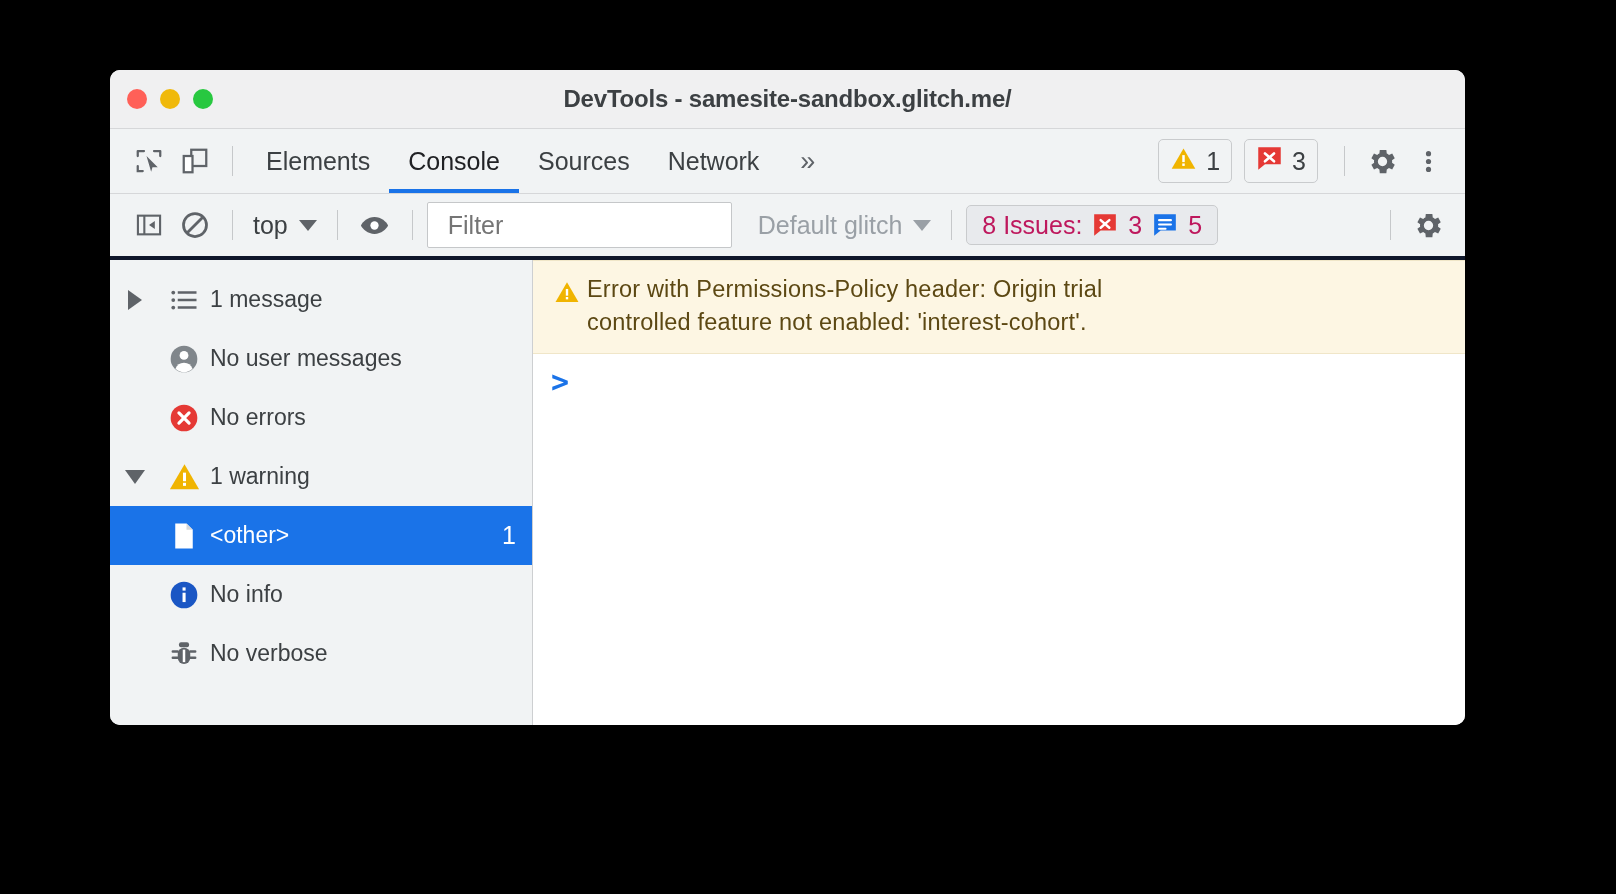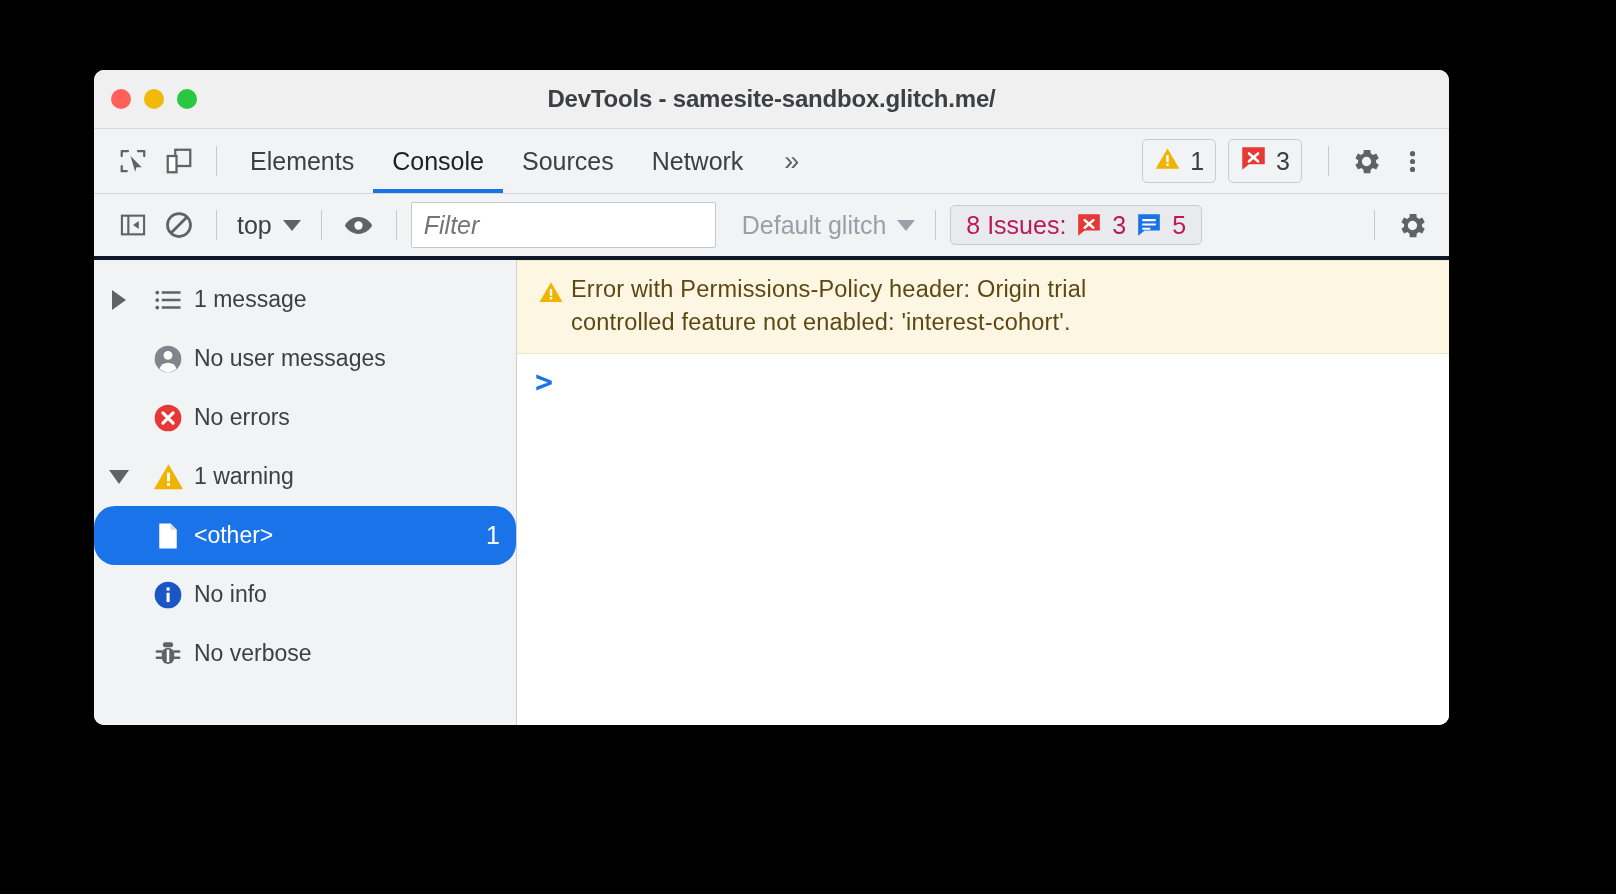--- a/index.html
+++ b/index.html
@@ -8,21 +8,21 @@
     background: #000000;
     width: 1616px;
     height: 894px;
     overflow: hidden;
     font-family: "Liberation Sans", sans-serif;
   }
 
   
   #window {
     position: absolute;
-    left: 94px;
+    left: 110px;
     top: 70px;
     width: 1355px;
     height: 655px;
     background: #ffffff;
     border-radius: 10px;
     overflow: hidden;
     box-shadow: 0 22px 60px rgba(0,0,0,0.85), 0 0 120px rgba(0,0,0,0.9);
   }
 
   
@@ -150,24 +150,23 @@
   }
   #filter-input {
     width: 305px;
     height: 46px;
     border: 1px solid #c5c7c9;
     border-radius: 2px;
     background: #ffffff;
     font-size: 25px;
     color: #9aa0a6;
     font-family: "Liberation Sans", sans-serif;
-    padding: 0 12px;
+    padding: 0 20px;
     box-sizing: border-box;
     outline: none;
-    font-style: italic;
   }
   #levels-select {
     font-size: 25px;
     color: #9aa0a6;
     display: flex;
     align-items: center;
     gap: 11px;
     margin-left: 20px;
     padding: 0 6px;
   }
@@ -202,21 +201,21 @@
     flex: none;
     overflow: hidden;
   }
   .side-row {
     height: 59px;
     display: flex;
     align-items: center;
     box-sizing: border-box;
     padding-right: 16px;
   }
-  .side-row.selected { background: #1a73e8; border-radius: 21px; }
+  .side-row.selected { background: #1a73e8; }
   .twisty-slot {
     width: 50px;
     display: flex;
     align-items: center;
     justify-content: center;
     flex: none;
   }
   .twisty-right {
     width: 0; height: 0;
     border-top: 10px solid transparent;

